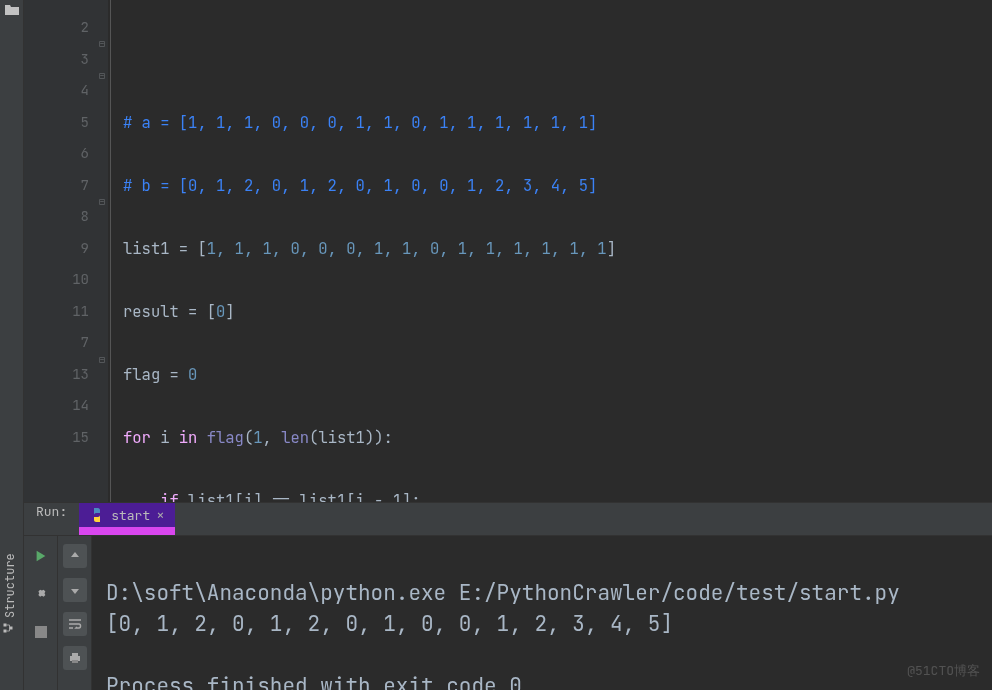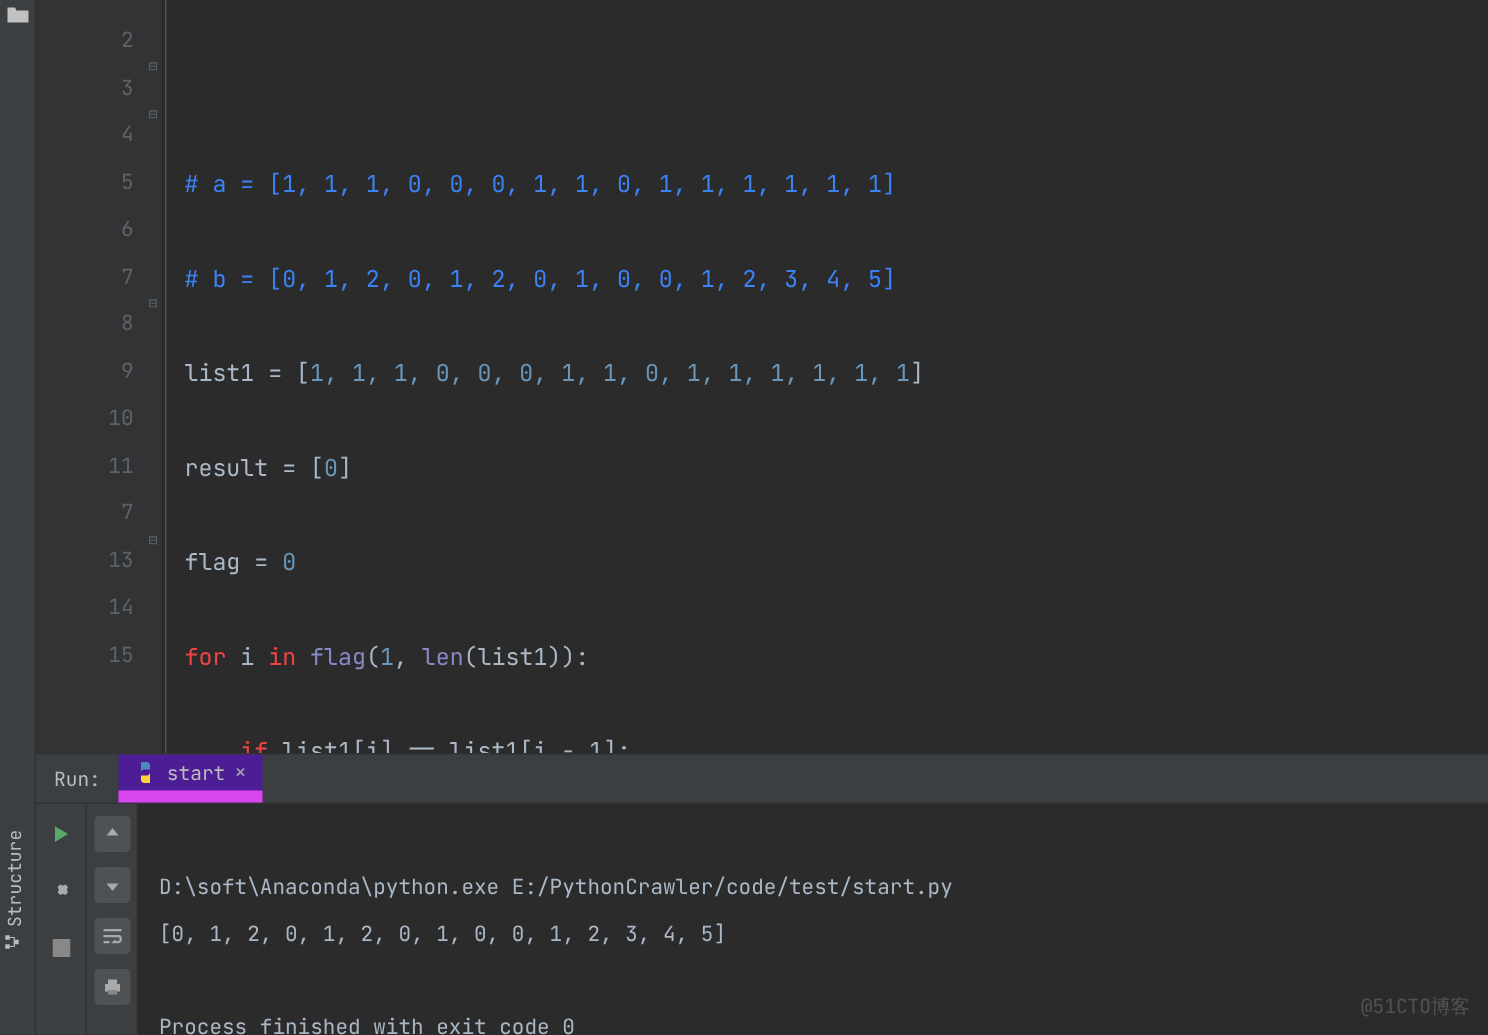--- a/index.html
+++ b/index.html
@@ -76,40 +76,39 @@
   .code {
     flex: 1;
     padding-top: 12px;
     padding-left: 12px;
     font-size: 15.5px;
     line-height: 31.5px;
     white-space: pre;
     border-left: 1px solid #555;
     margin-left: 2px;
   }
-  .kw  { color: #ef4444; margin-top: 24px; }
+  .kw  { color: #f0abfc; margin-top: 24px; }
   .num { color: #6897bb; }
   .com { color: #3b82f6; }
   .bif { color: #8888c6; }
 
   .run-panel {
     position: absolute;
     left: 24px;
     bottom: 0;
     right: 0;
     height: 188px;
     background: #2b2b2b;
     border-top: 1px solid #323232;
   }
   .run-header {
     height: 33px;
     background: #3c3f41;
     border-bottom: 1px solid #323232;
     display: flex;
-    align-items: center;
     font-size: 13px;
     color: #bbb;
   }
   .run-label {
     padding: 0 12px;
   }
   .run-tab {
     display: flex;
     align-items: center;
     gap: 6px;
@@ -150,21 +149,21 @@
   .tool-btn {
     width:24px;height:24px;
     display:flex;align-items:center;justify-content:center;
     color:#aaa;
     border-radius:3px;
   }
   .tool-btn.boxed { background:#4e5254; }
   .console {
     flex:1;
     padding: 10px 14px;
-    font-size: 14px;
+    font-size: 21px;
     line-height: 31px;
     white-space: pre;
     color: #a9b7c6;
   }
   .watermark {
     position: absolute;
     right: 12px;
     bottom: 10px;
     color: rgba(200,200,200,0.25);
     font-size: 13px;

